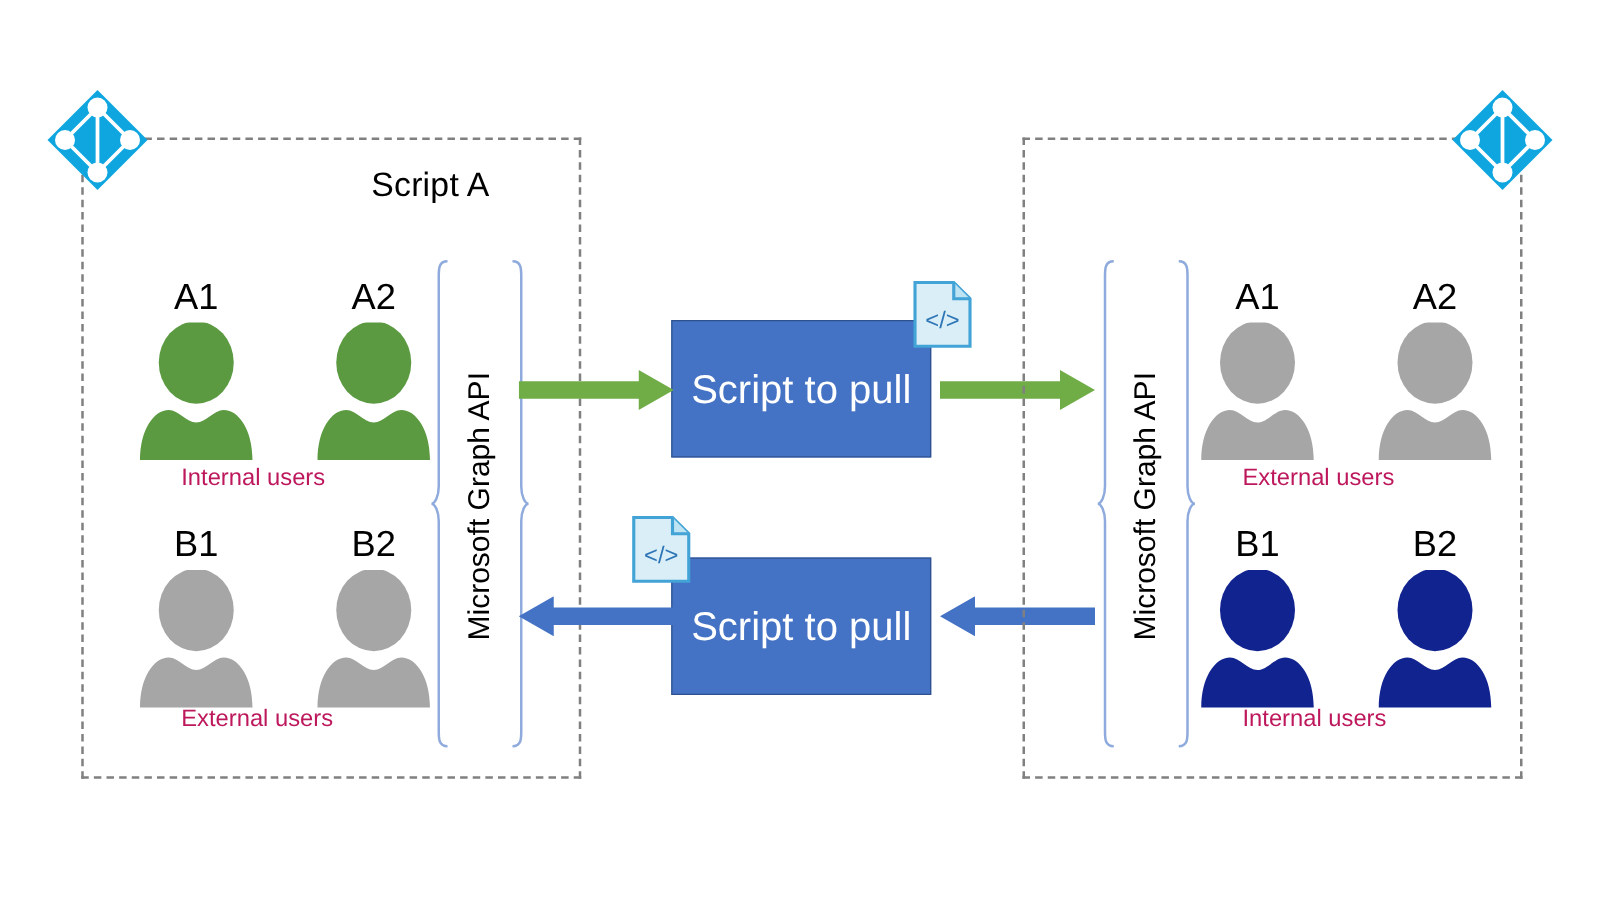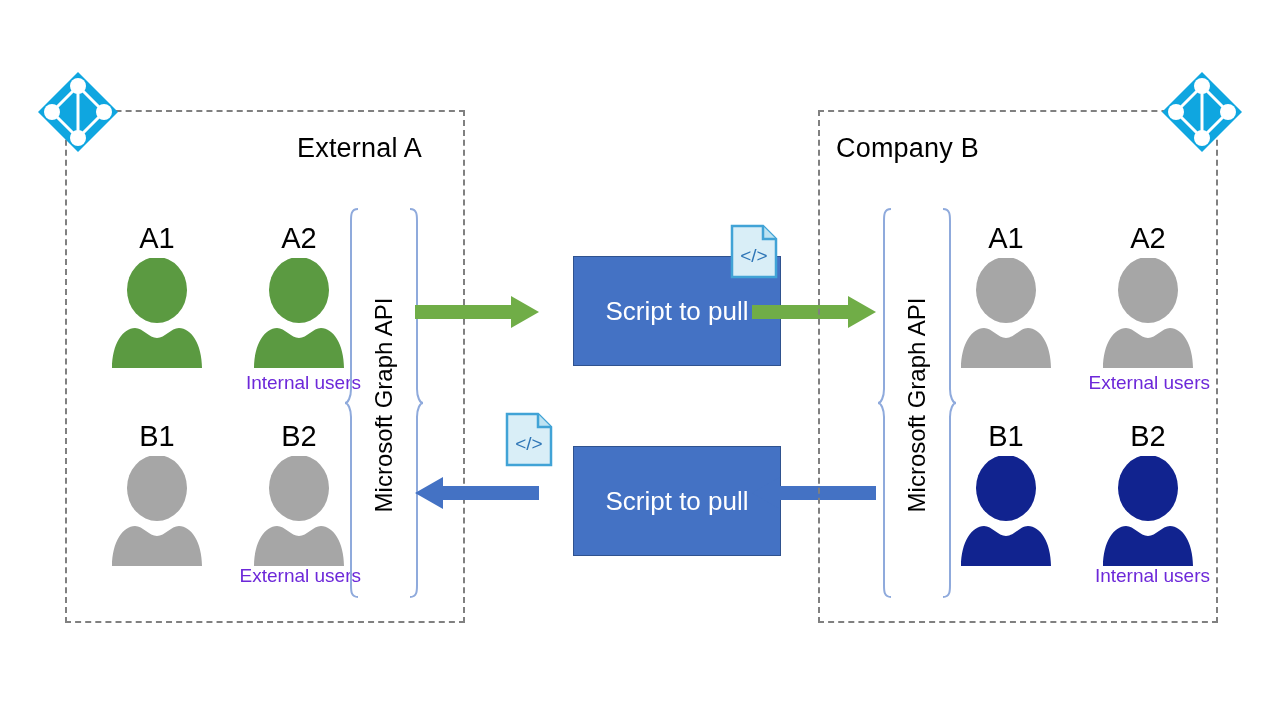--- a/index.html
+++ b/index.html
@@ -58,23 +58,23 @@
     position: absolute;
     font-size: 29px;
     color: #000000;
     text-align: center;
     width: 92px;
     white-space: nowrap;
   }
   .users-caption {
     position: absolute;
     font-size: 19px;
-    color: #6d28d9;
+    color: #be185d;
     white-space: nowrap;
-    text-align: right;
+    text-align: left;
   }
 
   
   .graph-api {
     position: absolute;
     width: 78px;
   }
   .brace-svg {
     position: absolute;
     left: 0;
@@ -90,27 +90,26 @@
     text-align: center;
   }
 
   
   .script-box {
     position: absolute;
     background: #4472C4;
     border: 1px solid #2F528F;
     box-sizing: border-box;
     color: #ffffff;
-    font-size: 26px;
+    font-size: 32px;
     line-height: 36px;
     display: flex;
     align-items: center;
     justify-content: center;
     text-align: center;
-    margin-left: 36px;
   }
   #script-box-a-to-b { left: 537px; top: 256px; width: 208px; height: 110px; }
   #script-box-b-to-a { left: 537px; top: 446px; width: 208px; height: 110px; }
   .script-line { display: block; }
 
   
   .code-file {
     position: absolute;
     width: 48px;
     height: 55px;
@@ -123,21 +122,21 @@
     position: absolute;
   }
 </style>
 </head>
 <body>
 
 <div id="canvas">
 
   <div class="company-box" id="company-a-box"></div>
 
-  <div class="company-title" id="company-a-title">External A</div>
+  <div class="company-title" id="company-a-title">Script A</div>
 
   <div class="azure-logo" id="azure-logo-a">
     <svg width="84" height="84" viewBox="0 0 84 84" xmlns="http://www.w3.org/2000/svg">
       <polygon points="42,2 82,42 42,82 2,42" fill="#0FA6E0"></polygon>
 
       <g stroke="#FFFFFF" stroke-width="3" fill="none">
         <line x1="42" y1="16" x2="16" y2="42"></line>
         <line x1="42" y1="16" x2="68" y2="42"></line>
         <line x1="16" y1="42" x2="42" y2="68"></line>
         <line x1="68" y1="42" x2="42" y2="68"></line>
@@ -243,21 +242,20 @@
   </div>
 
   <div class="arrow" style="left:752px; top:477px;">
     <svg width="124" height="32" viewBox="0 0 124 32" xmlns="http://www.w3.org/2000/svg">
       <polygon points="124,9 28,9 28,0 0,16 28,32 28,23 124,23" fill="#4472C4"></polygon>
     </svg>
   </div>
 
   <div class="company-box" id="company-b-box"></div>
 
-  <div class="company-title" id="company-b-title">Company B</div>
 
   <div class="azure-logo" id="azure-logo-b">
     <svg width="84" height="84" viewBox="0 0 84 84" xmlns="http://www.w3.org/2000/svg">
       <polygon points="42,2 82,42 42,82 2,42" fill="#0FA6E0"></polygon>
       <g stroke="#FFFFFF" stroke-width="3" fill="none">
         <line x1="42" y1="16" x2="16" y2="42"></line>
         <line x1="42" y1="16" x2="68" y2="42"></line>
         <line x1="16" y1="42" x2="42" y2="68"></line>
         <line x1="68" y1="42" x2="42" y2="68"></line>
         <line x1="42" y1="16" x2="42" y2="68"></line>

